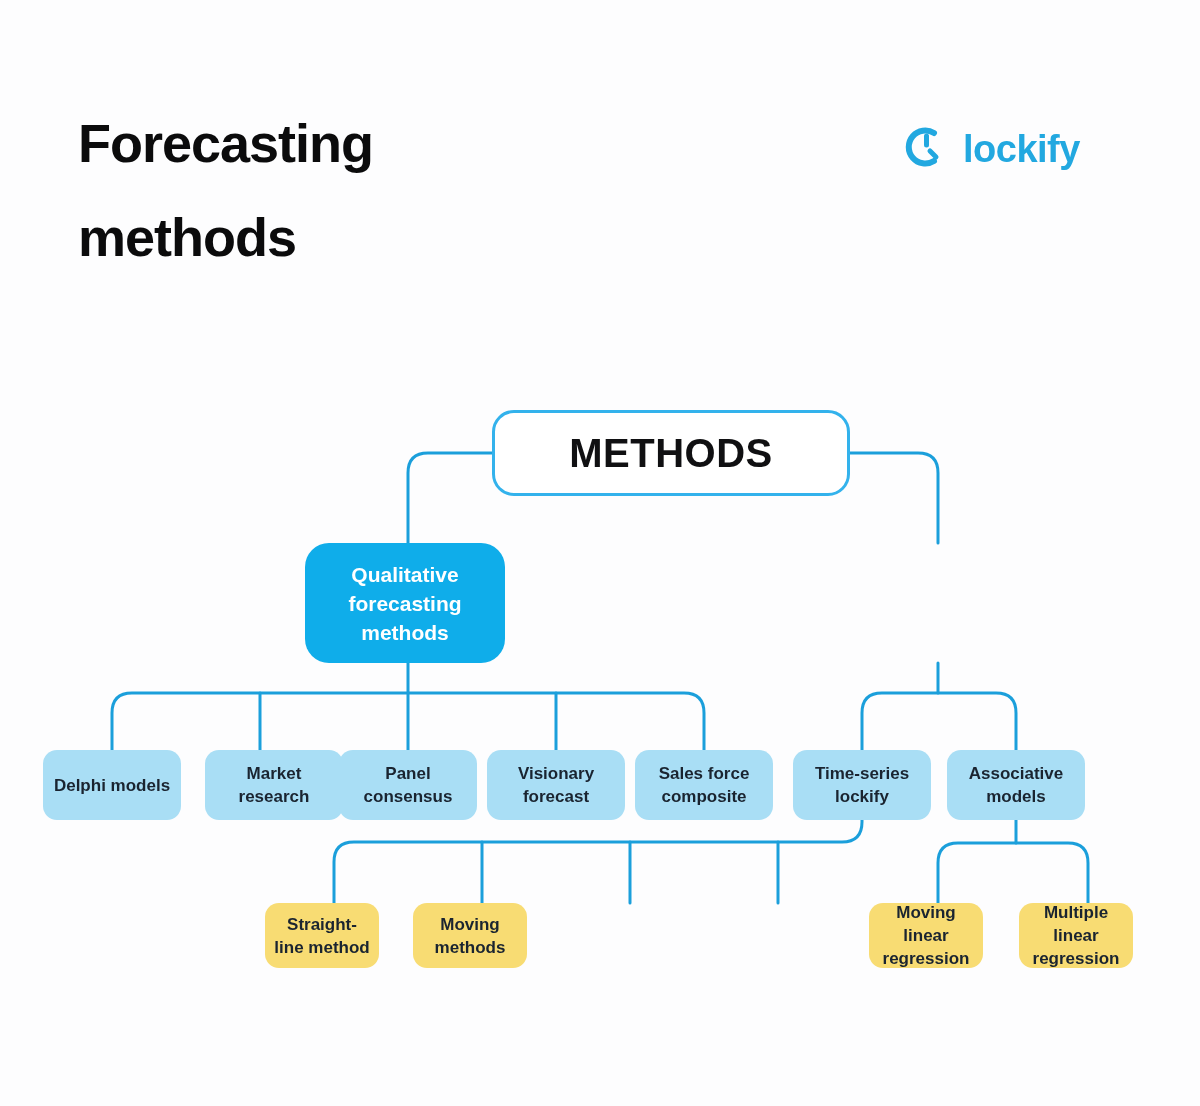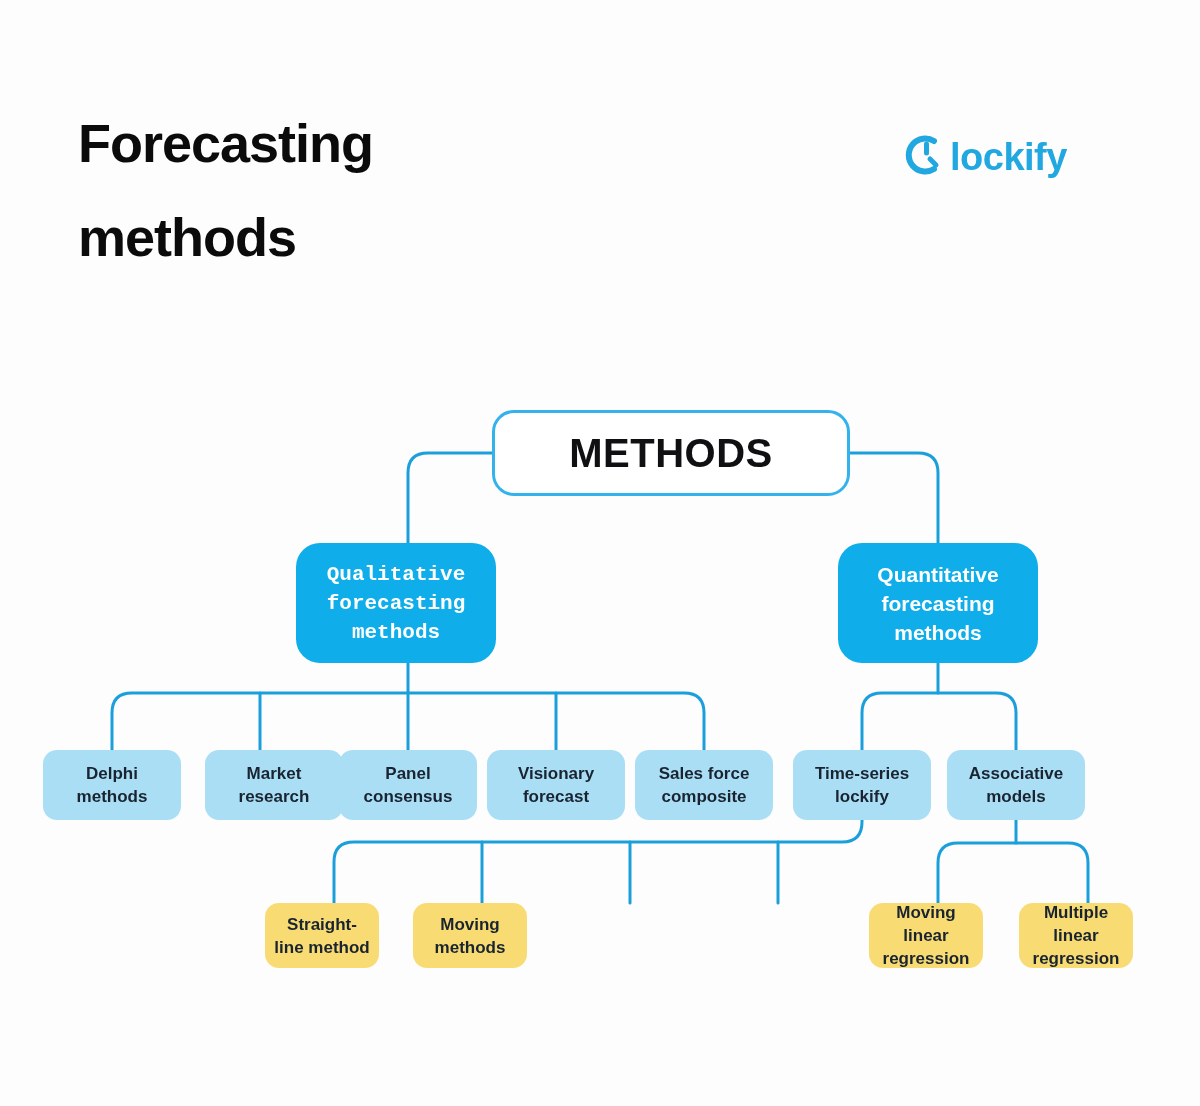--- a/index.html
+++ b/index.html
@@ -21,22 +21,22 @@
     position:relative;
     overflow:hidden;
   }
   .canvas{position:absolute;inset:0;width:1200px;height:1106px;}
   .page-title{
     position:absolute;left:78px;top:96px;
     font-size:54px;font-weight:800;color:var(--title);
     line-height:94px;letter-spacing:-1px;
   }
   .logo{
-    position:absolute;left:903px;top:132px;
-    display:flex;align-items:center;gap:1px;
+    position:absolute;left:903px;top:124px;
+    display:flex;align-items:center;gap:14px;
   }
   .logo-text{
     color:var(--logo-blue);
     font-size:38px;font-weight:700;letter-spacing:-0.5px;
     line-height:46px;
   }
   svg.connectors{position:absolute;left:0;top:0;}
   svg.connectors path{
     fill:none;stroke:var(--line-blue);stroke-width:3;stroke-linecap:round;
   }
@@ -48,21 +48,21 @@
     left:492px;top:410px;width:358px;height:86px;
     background:#ffffff;border:3px solid var(--border-blue);border-radius:22px;
     font-size:40px;color:#101012;letter-spacing:0.5px;
   }
   .node-l2{
     width:200px;height:120px;border-radius:24px;
     background:var(--parent-fill);color:#ffffff;
     font-size:21px;line-height:29px;
     padding:0 28px;
   }
-  .node-l2.qual{left:296px;top:543px;font-family:Liberation Mono, monospace;}
+  .node-l2.qual{left:305px;top:543px;}
   .node-l2.quant{left:838px;top:543px;}
   .node-l3{
     width:138px;height:70px;border-radius:14px;
     background:var(--child-fill);color:var(--dark-text);
     font-size:17px;line-height:23px;top:750px;
     padding:0 10px;
   }
   .node-l4{
     width:114px;height:65px;border-radius:14px;
     background:var(--leaf-fill);color:var(--dark-text);
@@ -110,23 +110,22 @@
     <path d="M630 842 V903"></path>
     <path d="M778 842 V903"></path>
 
     <path d="M1016 820 V843"></path>
     <path d="M938 903 V863 Q938 843 958 843 H1068 Q1088 843 1088 863 V903"></path>
   </svg>
 
   <div class="node node-root">METHODS</div>
 
   <div class="node node-l2 qual">Qualitative forecasting methods</div>
-  <div class="node node-l2 quant">Quantitative forecasting methods</div>
 
-  <div class="node node-l3" style="left:43px">Delphi methods</div>
+  <div class="node node-l3" style="left:43px">Delphi models</div>
   <div class="node node-l3" style="left:205px">Market research</div>
   <div class="node node-l3" style="left:339px">Panel consensus</div>
   <div class="node node-l3" style="left:487px">Visionary forecast</div>
   <div class="node node-l3" style="left:635px">Sales force composite</div>
   <div class="node node-l3" style="left:793px">Time-series lockify</div>
   <div class="node node-l3" style="left:947px">Associative models</div>
 
   <div class="node node-l4" style="left:265px">Straight-line method</div>
   <div class="node node-l4" style="left:413px">Moving methods</div>
   <div class="node node-l4" style="left:869px">Moving linear regression</div>

